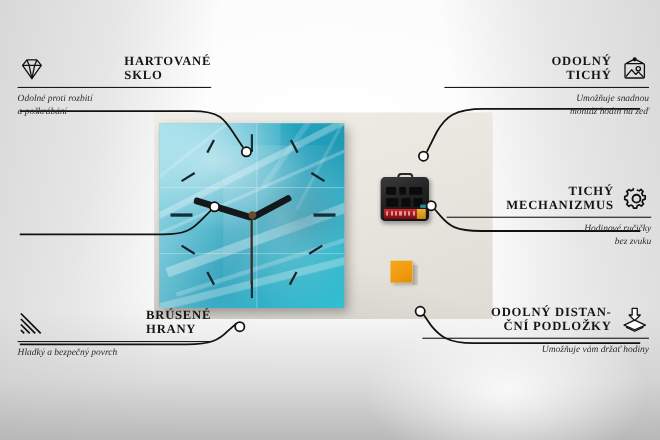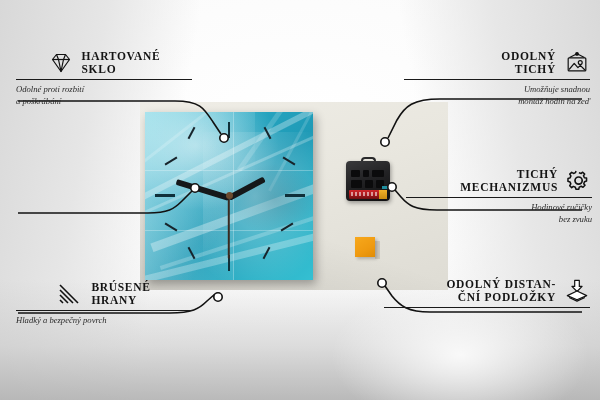--- a/index.html
+++ b/index.html
@@ -160,21 +160,21 @@
     position:absolute; left:235px; top:139px; width:5px; height:18px;
     background:#cfc9bd;
   }
 
   
   #lines{ position:absolute; inset:0; width:600px; height:400px; pointer-events:none; }
 
   
   .feat{ position:absolute; }
   .feat .head{ display:flex; align-items:center; gap:8px; }
-  .feat.left .head{ justify-content:center; }
+  .feat.left .head{ justify-content:space-between; }
   .feat.right .head{ justify-content:flex-end; }
   .titles{ line-height:1.12; }
   .feat.left .titles{ text-align:left; }
   .feat.right .titles{ text-align:right; }
   .t-line{
     font-family:"Liberation Serif", serif;
     font-weight:700; font-size:11.5px; letter-spacing:.7px;
     color:#141414; white-space:nowrap;
   }
   .rule{ height:1px; background:#1a1a1a; margin:3px 0 3px 0; }
@@ -388,15 +388,16 @@
       </div>
       <svg class="icon" viewBox="0 0 28 26">
         <g fill="none" stroke="#111" stroke-width="1.3" stroke-linejoin="round">
           <path d="M11.5,1.5 H16.5 V8 H19.5 L14,13.5 L8.5,8 H11.5 Z" fill="#fff"></path>
           <path d="M14,13 L24.5,18 L14,22.5 L3.5,18 Z" fill="#fff"></path>
           <path d="M5.5,20 L14,24 L22.5,20"></path>
         </g>
       </svg>
     </div>
     <div class="rule" style="width:100%"></div>
+    <div class="desc">Umožňuje vám držať hodiny</div>
   </div>
 
 </div>
 
 </body></html>

